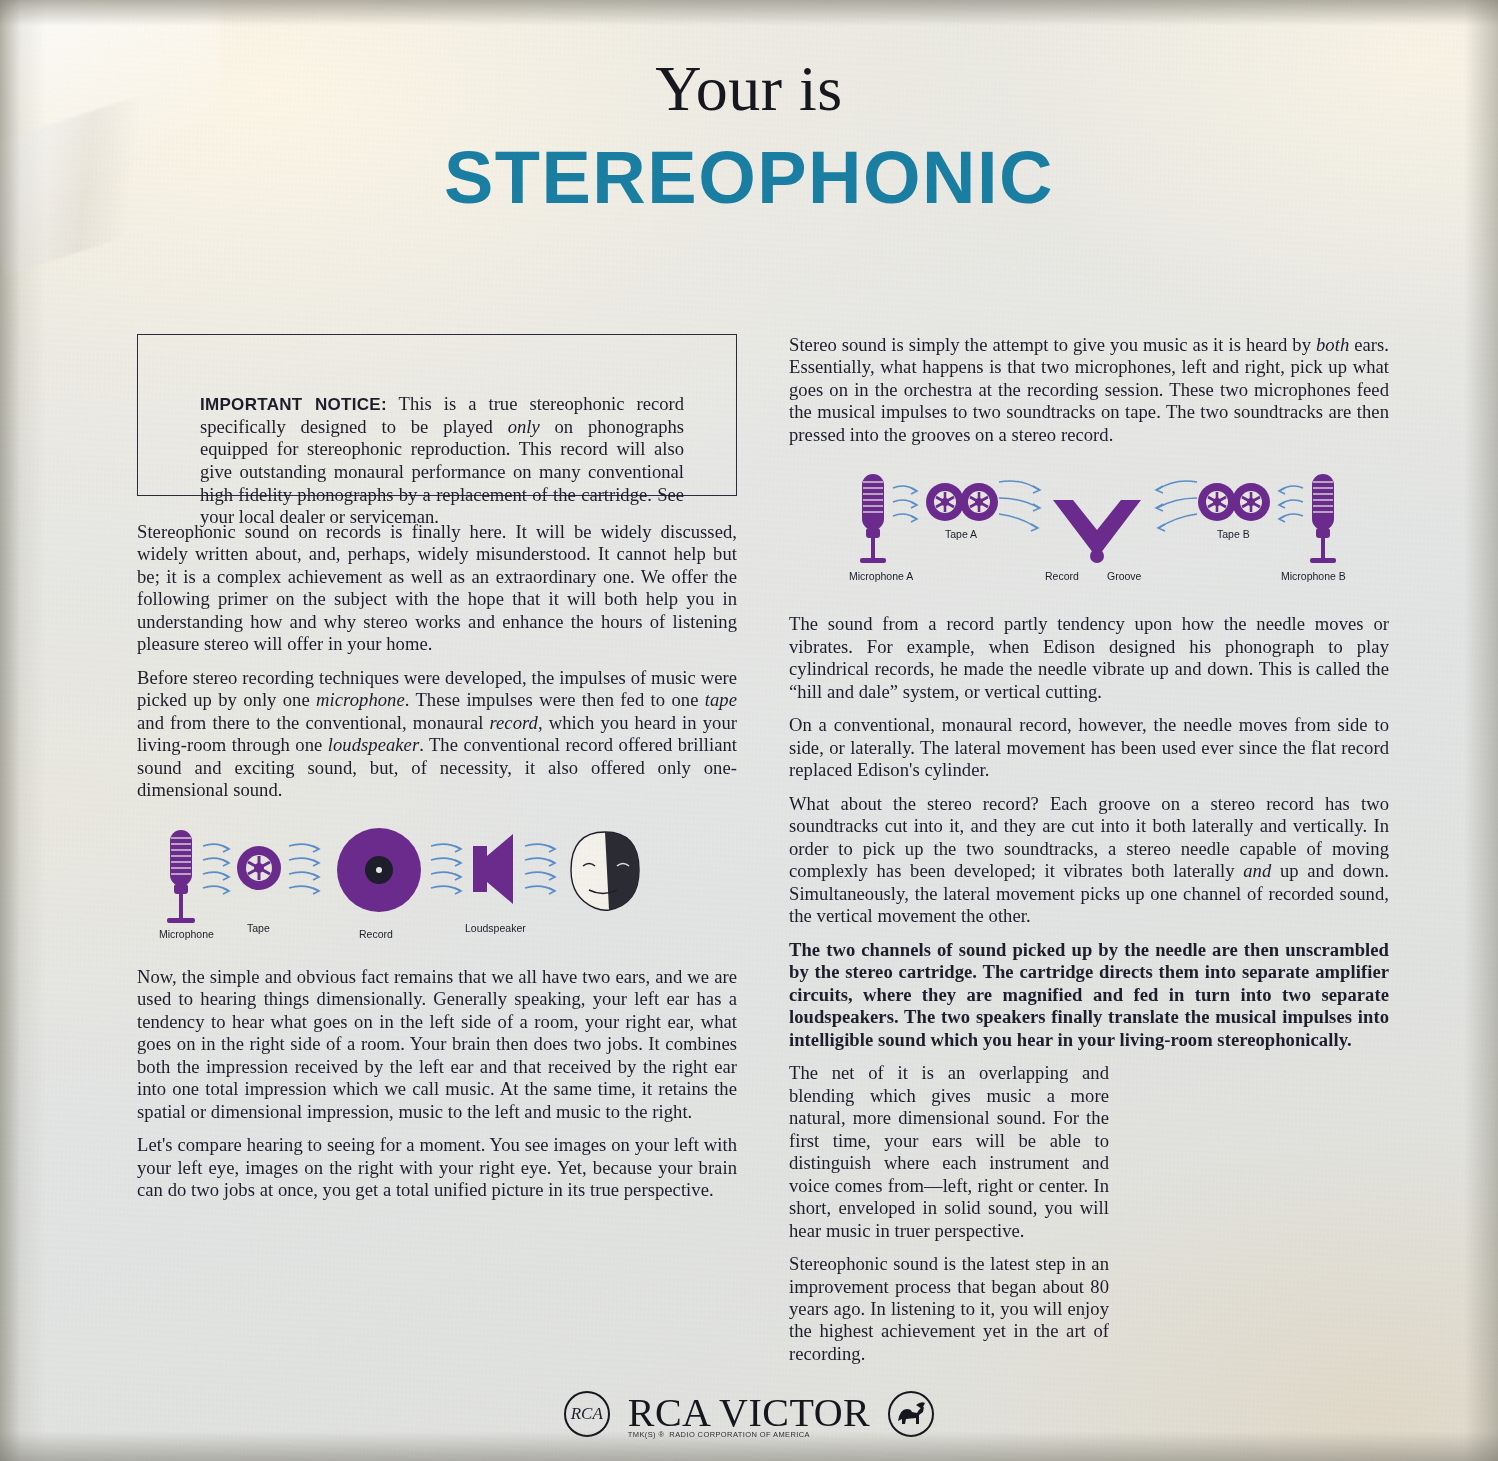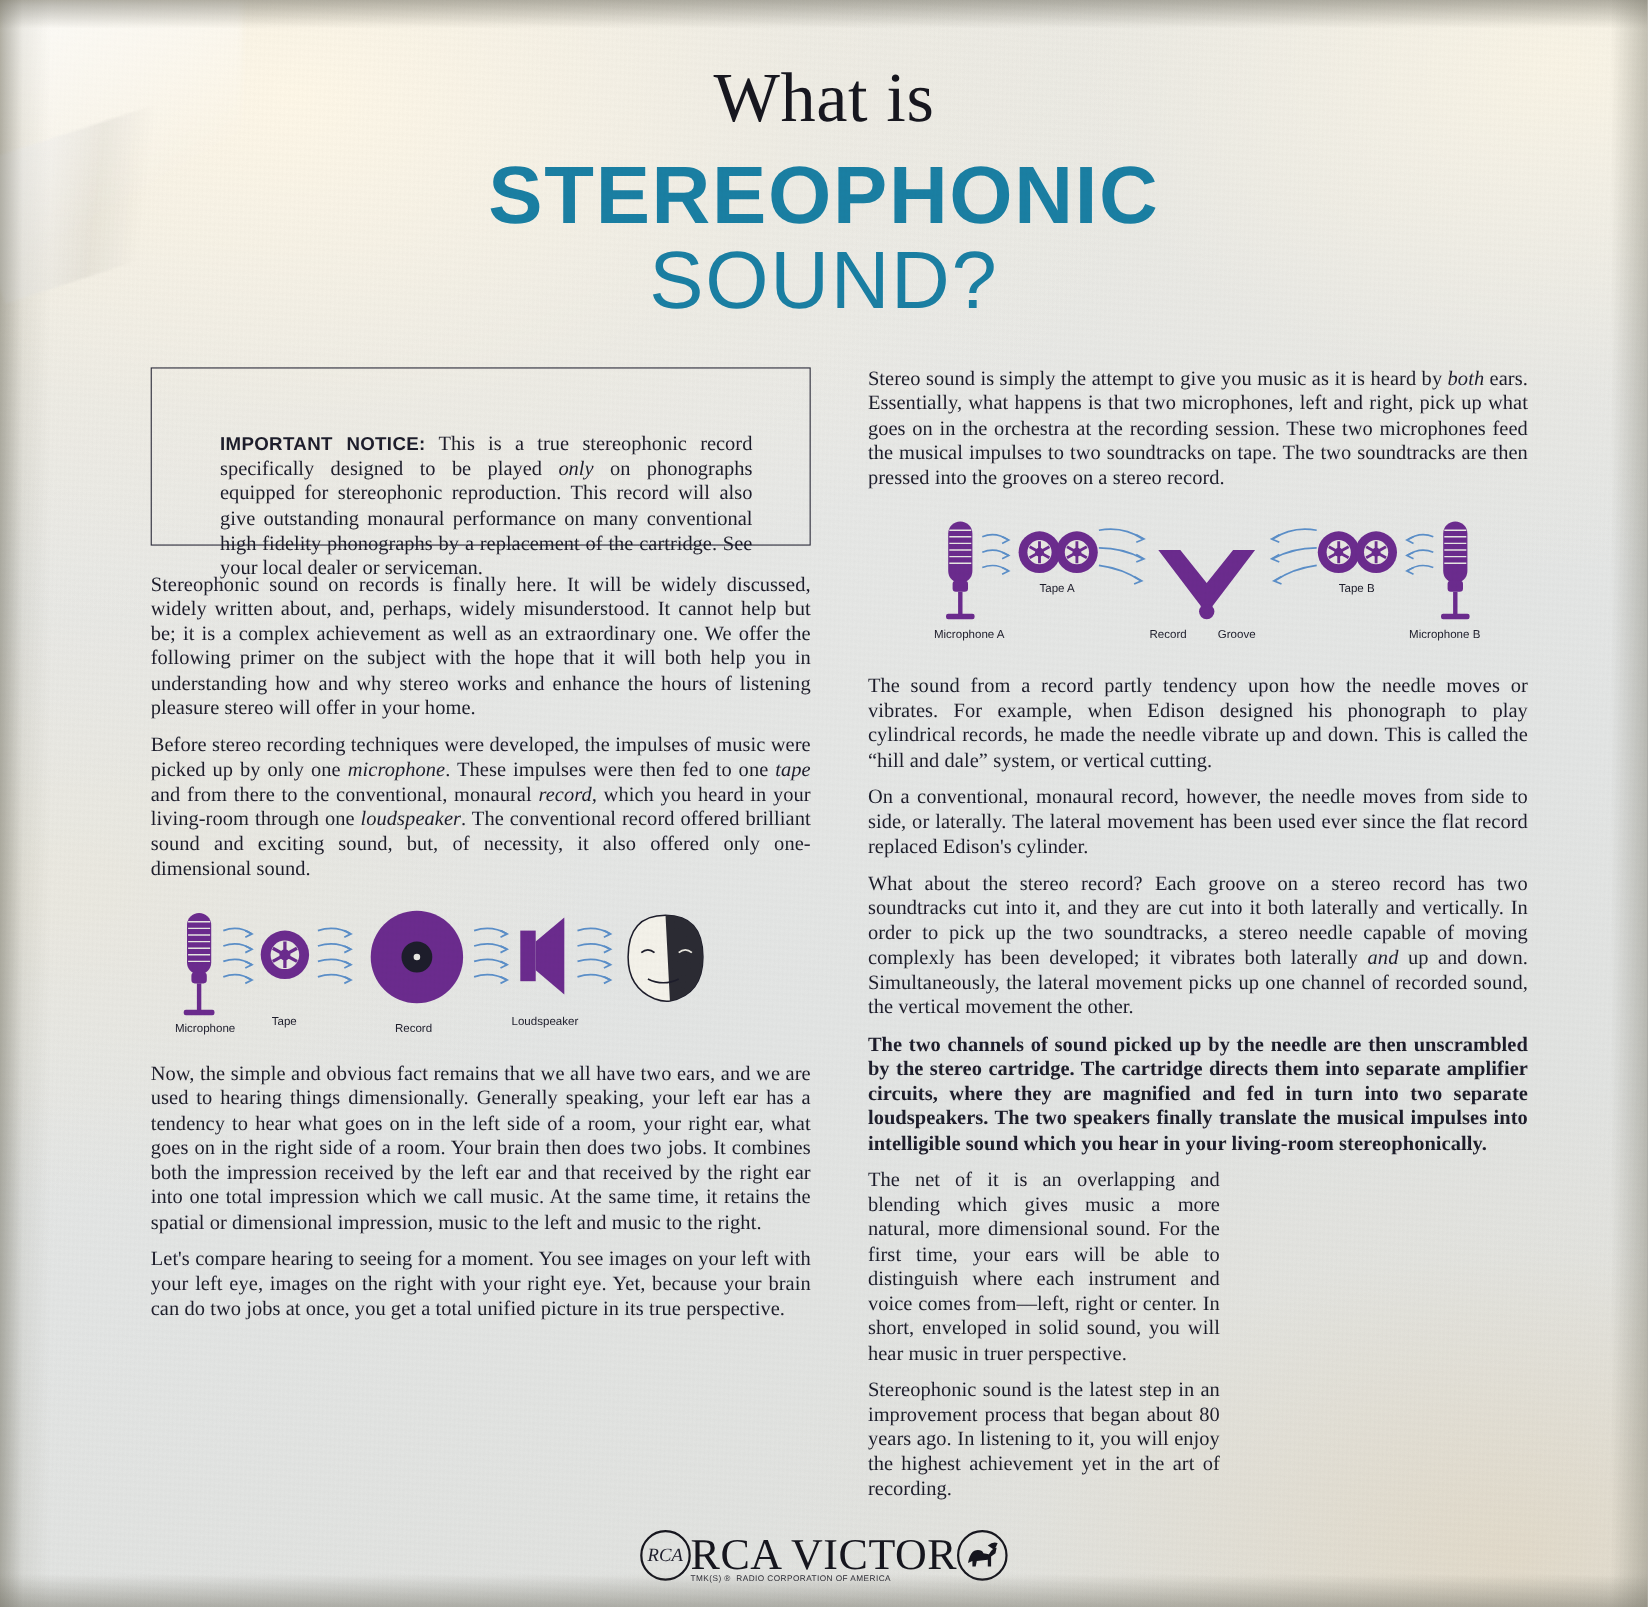--- a/index.html
+++ b/index.html
@@ -162,20 +162,21 @@
   .rc-flow { position: relative; }
   .rc-narrow { width: 320px; }
 
   #footer {
     position: absolute;
     left: 0; right: 0;
     bottom: 22px;
     display: flex;
     justify-content: center;
     align-items: center;
+    gap: 18px;
   }
   .rca-word {
     font-family: "Liberation Serif", serif;
     font-size: 40px;
     letter-spacing: 0.5px;
     color: #16161e;
     position: relative;
   }
   .rca-sub {
     font-family: "Liberation Sans", sans-serif;
@@ -185,23 +186,22 @@
     text-align: center;
     margin-top: -6px;
   }
   .footer-col { display: flex; flex-direction: column; align-items: flex-start; }
 </style>
 </head>
 <body>
 
 <div class="page">
 
-  <div class="title-what">What is</div>
+  <div class="title-what">Your is</div>
   <div class="title-stereo">STEREOPHONIC</div>
-  <div class="title-sound">SOUND?</div>
 
   <div class="col-left">
 
     <div class="notice-box">
       <p><span class="nb-label">IMPORTANT NOTICE:</span><span> This is a true stereophonic record specifically designed to be played </span><em>only</em><span> on phonographs equipped for stereophonic reproduction. This record will also give outstanding monaural performance on many conventional high fidelity phonographs by a replacement of the cartridge. See your local dealer or serviceman.</span></p>
     </div>
 
     <p class="body">Stereophonic sound on records is finally here. It will be widely discussed, widely written about, and, perhaps, widely misunderstood. It cannot help but be; it is a complex achievement as well as an extraordinary one. We offer the following primer on the subject with the hope that it will both help you in understanding how and why stereo works and enhance the hours of listening pleasure stereo will offer in your home.</p>
 
     <p class="body"><span>Before stereo recording techniques were developed, the impulses of music were picked up by only one </span><em>microphone</em><span>. These impulses were then fed to one </span><em>tape</em><span> and from there to the conventional, monaural </span><em>record,</em><span> which you heard in your living-room through one </span><em>loudspeaker</em><span>. The conventional record offered brilliant sound and exciting sound, but, of necessity, it also offered only one-dimensional sound.</span></p>

